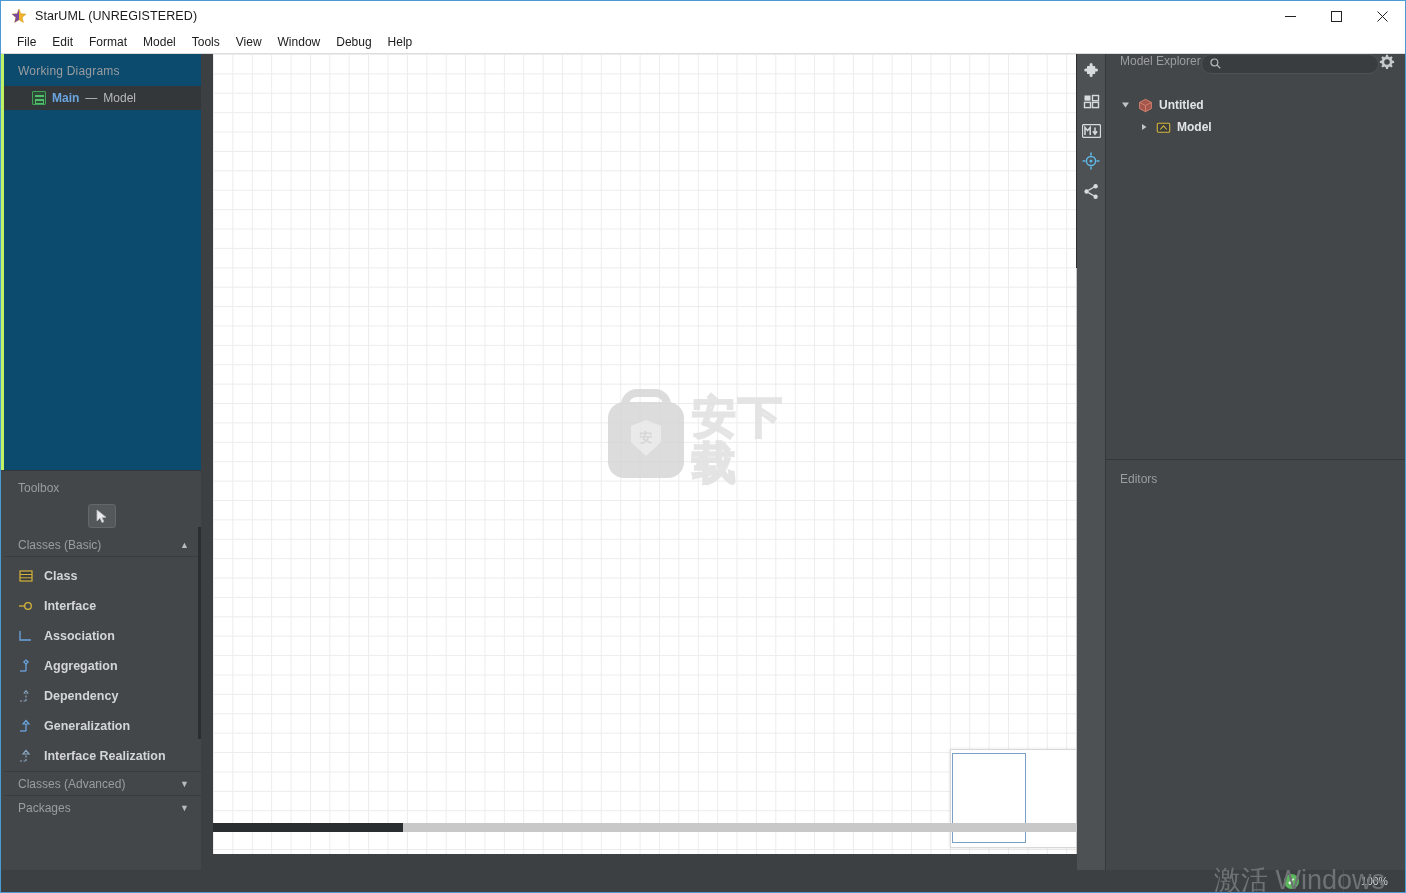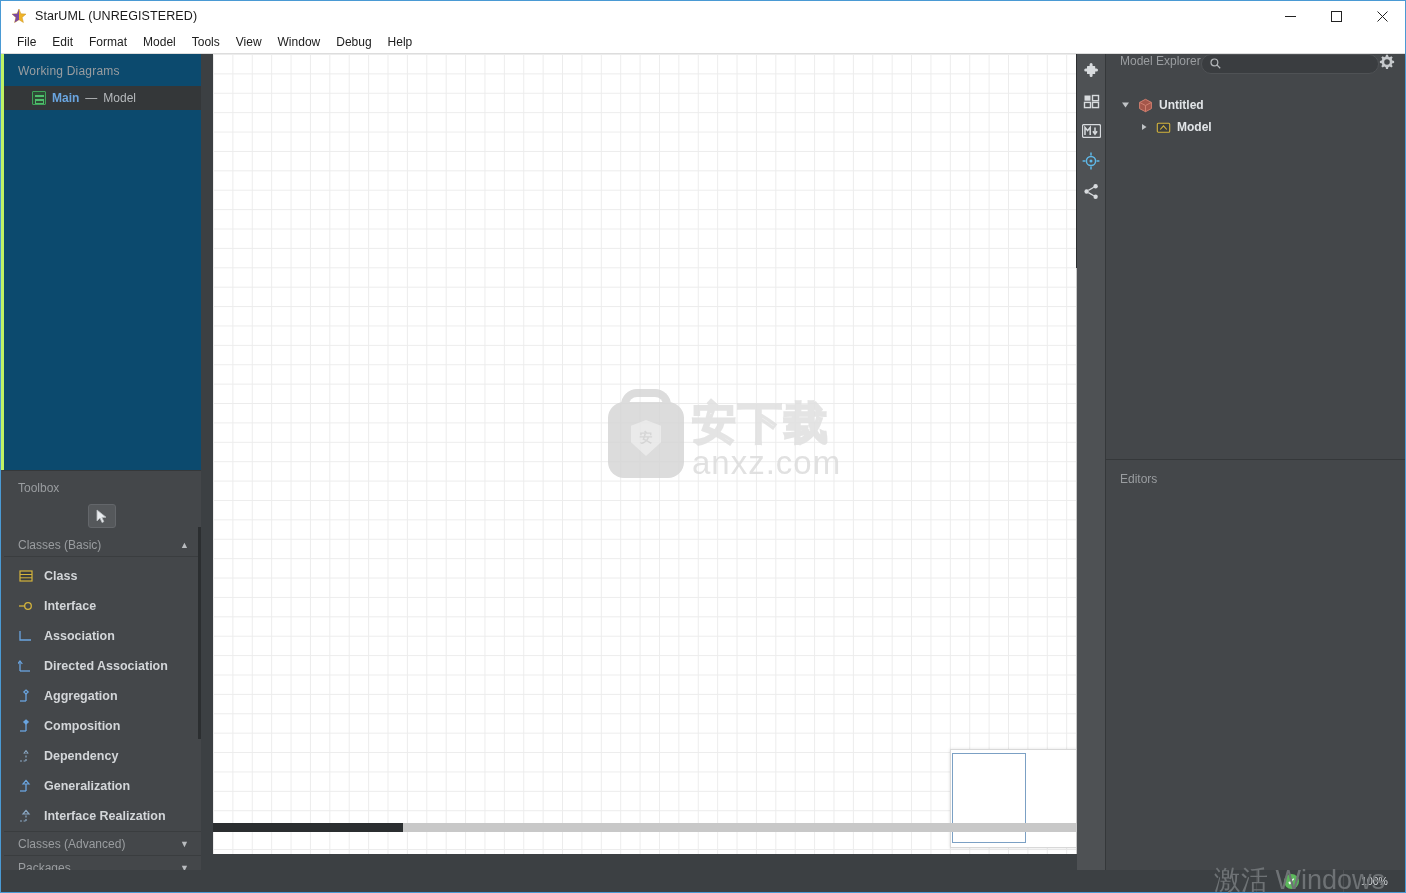--- a/index.html
+++ b/index.html
@@ -398,52 +398,32 @@
 
           <div class="tool-item">
             <span class="tool-ico">
               <svg width="16" height="16" viewBox="0 0 16 16">
                 <polyline points="2,3 2,12 13,12" fill="none" stroke="#6aa5e0" stroke-width="1.3"></polyline>
               </svg>
             </span>
             <span>Association</span>
           </div>
 
-          <div class="tool-item">
-            <span class="tool-ico">
-              <svg width="16" height="16" viewBox="0 0 16 16">
-                <polyline points="2,13 2,4" fill="none" stroke="#6aa5e0" stroke-width="1.3"></polyline>
-                <polyline points="2,13 12,13" fill="none" stroke="#6aa5e0" stroke-width="1.3"></polyline>
-                <polyline points="-0.3,6 2,3 4.3,6" fill="none" stroke="#6aa5e0" stroke-width="1.2"></polyline>
-              </svg>
-            </span>
-            <span>Directed Association</span>
-          </div>
 
           <div class="tool-item">
             <span class="tool-ico">
               <svg width="16" height="16" viewBox="0 0 16 16">
                 <polyline points="2,13 8,13" fill="none" stroke="#6aa5e0" stroke-width="1.3"></polyline>
                 <polyline points="8,13 8,6" fill="none" stroke="#6aa5e0" stroke-width="1.3"></polyline>
                 <polygon points="8,2 10.2,4 8,6 5.8,4" fill="none" stroke="#6aa5e0" stroke-width="1.2"></polygon>
               </svg>
             </span>
             <span>Aggregation</span>
           </div>
 
-          <div class="tool-item">
-            <span class="tool-ico">
-              <svg width="16" height="16" viewBox="0 0 16 16">
-                <polyline points="2,13 8,13" fill="none" stroke="#6aa5e0" stroke-width="1.3"></polyline>
-                <polyline points="8,13 8,6" fill="none" stroke="#6aa5e0" stroke-width="1.3"></polyline>
-                <polygon points="8,2 10.2,4 8,6 5.8,4" fill="#6aa5e0" stroke="#6aa5e0" stroke-width="1.2"></polygon>
-              </svg>
-            </span>
-            <span>Composition</span>
-          </div>
 
           <div class="tool-item">
             <span class="tool-ico">
               <svg width="16" height="16" viewBox="0 0 16 16">
                 <polyline points="2,13 8,13" fill="none" stroke="#8aa8c4" stroke-width="1.2" stroke-dasharray="2,1.6"></polyline>
                 <polyline points="8,13 8,5" fill="none" stroke="#8aa8c4" stroke-width="1.2" stroke-dasharray="2,1.6"></polyline>
                 <polyline points="5.8,5.6 8,2.6 10.2,5.6" fill="none" stroke="#8aa8c4" stroke-width="1.1"></polyline>
               </svg>
             </span>
             <span>Dependency</span>
@@ -489,21 +469,20 @@
 
     <div class="canvas-wrap">
       <div class="canvas">
 
         <div class="wm">
           <div class="wm-bag">
             <div class="wm-shield">安</div>
           </div>
           <div class="wm-text">
             <div class="wm-cn">安下载</div>
-            <div class="wm-url">anxz.com</div>
           </div>
         </div>
 
         <div class="minimap">
           <div class="minimap-view"></div>
         </div>
 
         <div class="vscroll">
           <div class="vscroll-thumb"></div>
         </div>

